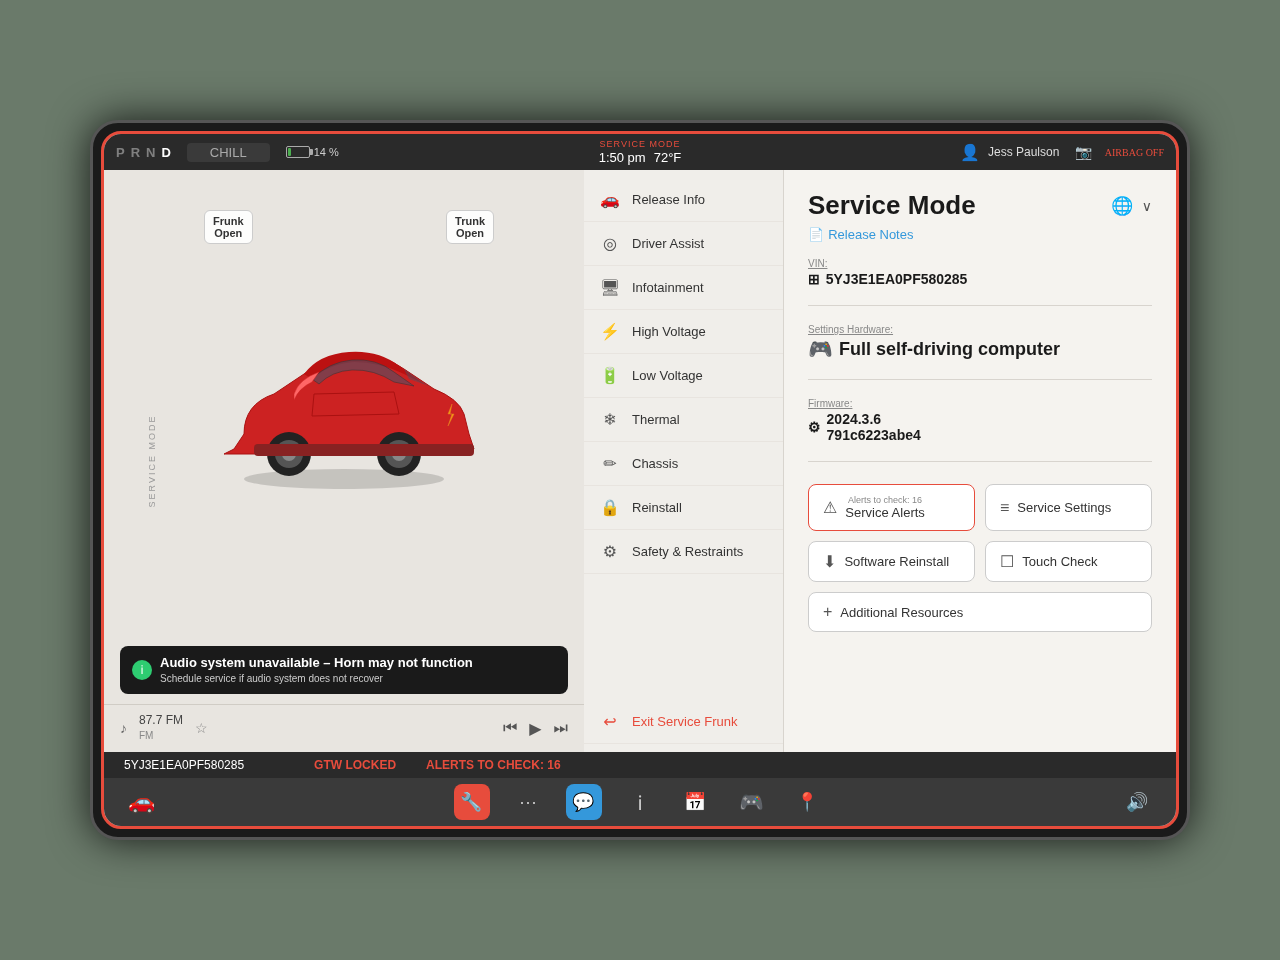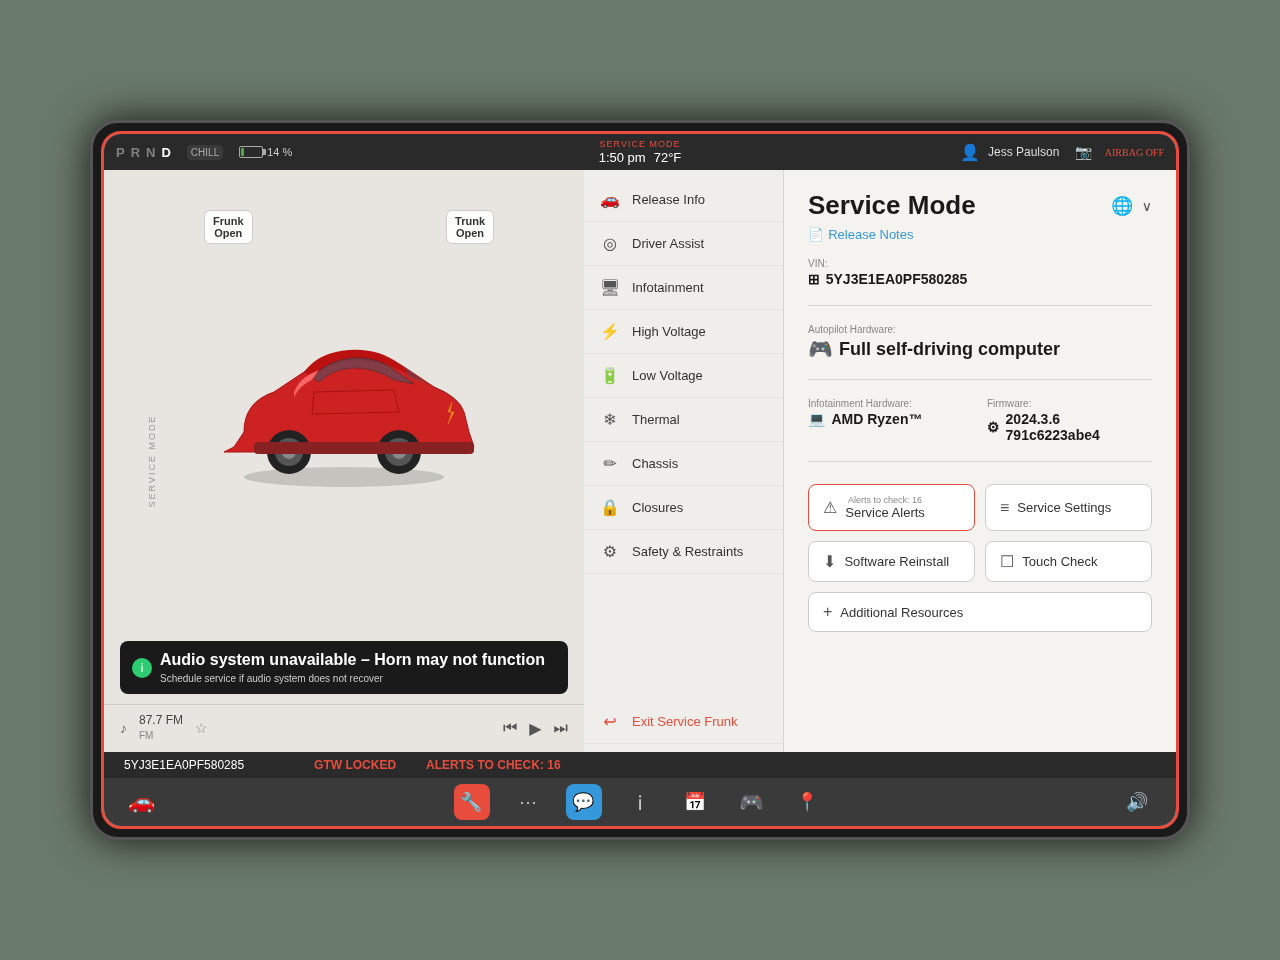--- a/index.html
+++ b/index.html
@@ -49,22 +49,22 @@
       align-items: center;
       gap: 16px;
       flex: 1;
     }
     .prnd { display: flex; gap: 6px; font-size: 13px; font-weight: bold; }
     .prnd span { opacity: 0.4; }
     .prnd .active { opacity: 1; color: #fff; }
     .chill-badge {
       background: #3a3a3a;
       border-radius: 4px;
-      padding: 2px 4px;
-      font-size: 10px;
+      padding: 2px 23px;
+      font-size: 13px;
       color: #aaa;
     }
     .battery-bar {
       display: flex;
       align-items: center;
       gap: 4px;
       font-size: 11px;
       color: #ccc;
     }
     .battery-icon {
@@ -188,21 +188,21 @@
       color: white;
     }
     .alert-text {
       font-size: 10px;
       color: #ccc;
       line-height: 1.4;
     }
     .alert-text strong {
       color: #fff;
       display: block;
-      font-size: 16px;
+      font-size: 13px;
     }
     
     .music-bar {
       display: flex;
       align-items: center;
       padding: 8px 16px;
       border-top: 1px solid #d0ccc5;
       background: #e8e5e0;
       gap: 12px;
     }
@@ -283,20 +283,21 @@
     .info-block {
       display: flex;
       flex-direction: column;
       gap: 2px;
     }
     .info-block.full-width { grid-column: 1 / -1; }
     .info-label {
       font-size: 10px;
       color: #888;
       text-transform: none;
+      text-decoration: underline;
     }
     .info-value {
       font-size: 14px;
       font-weight: 600;
       color: #1a1a1a;
       display: flex;
       align-items: center;
       gap: 6px;
     }
     .info-value.large { font-size: 18px; }
@@ -506,21 +507,21 @@
           <div class="menu-item">
             <span class="menu-icon">❄</span>
             <span>Thermal</span>
           </div>
           <div class="menu-item">
             <span class="menu-icon">✏</span>
             <span>Chassis</span>
           </div>
           <div class="menu-item">
             <span class="menu-icon">🔒</span>
-            <span>Closures</span>
+            <span>Reinstall</span>
           </div>
           <div class="menu-item">
             <span class="menu-icon">⚙</span>
             <span>Safety &amp; Restraints</span>
           </div>
           <div class="menu-item exit" style="margin-top:auto;">
             <span class="menu-icon">↩</span>
             <span>Exit Service Frunk</span>
           </div>
         </div>
@@ -545,36 +546,29 @@
               <div class="info-value">
                 <span style="font-size:14px;">⊞</span>
                 <span>5YJ3E1EA0PF580285</span>
               </div>
             </div>
 
 
             <hr class="divider-line">
 
             <div class="info-block full-width">
-              <div class="info-label">Autopilot Hardware:</div>
+              <div class="info-label">Settings Hardware:</div>
               <div class="info-value large">
                 <span style="font-size:20px;">🎮</span>
                 <span>Full self-driving computer</span>
               </div>
             </div>
 
             <hr class="divider-line">
 
-            <div class="info-block">
-              <div class="info-label">Infotainment Hardware:</div>
-              <div class="info-value">
-                <span style="font-size:14px;">💻</span>
-                <span>AMD Ryzen™</span>
-              </div>
-            </div>
 
             <div class="info-block">
               <div class="info-label">Firmware:</div>
               <div class="info-value">
                 <span style="font-size:14px;">⚙</span>
                 <span>2024.3.6 791c6223abe4</span>
               </div>
             </div>
 
             <hr class="divider-line">

